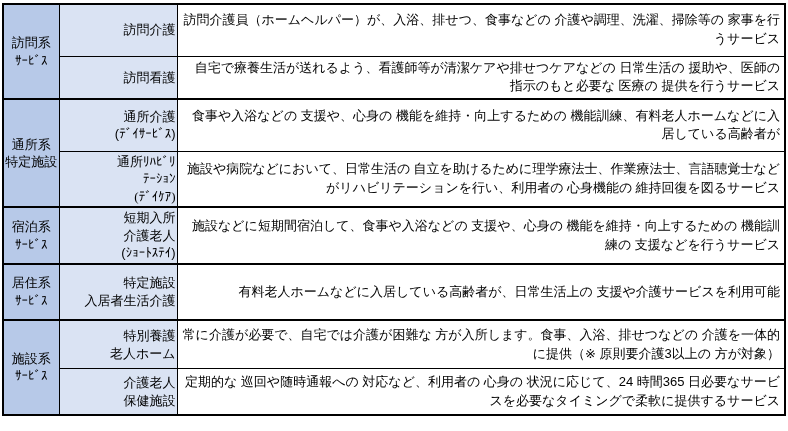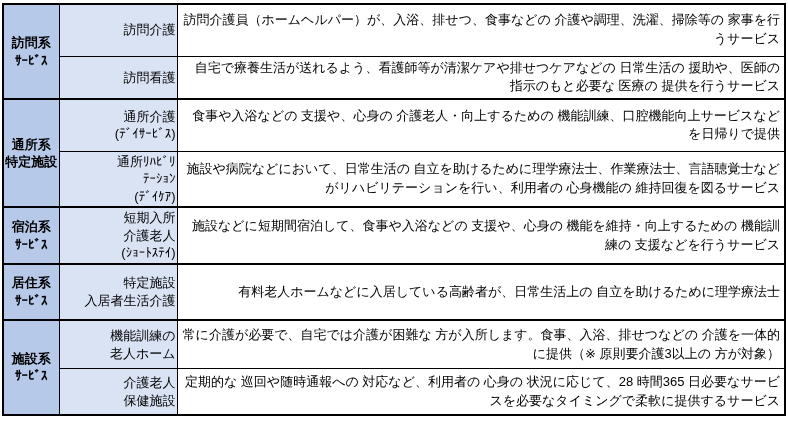--- a/index.html
+++ b/index.html
@@ -29,40 +29,39 @@
     color:#000;
     overflow:hidden;
   }
   tr.group-start td{border-top:2px solid var(--border);}
   td.cat{
     background:var(--cat-bg);
     text-align:center;
     vertical-align:middle;
     white-space:pre-line;
     line-height:1.35;
-    font-weight:bold;
   }
   td.svc{
     background:var(--svc-bg);
     text-align:right;
     vertical-align:middle;
     white-space:pre-line;
     line-height:1.35;
   }
   td.desc{
     background:var(--desc-bg);
     text-align:right;
     vertical-align:middle;
     padding:2px 4px 2px 3px;
     line-height:1.45;
   }
   tbody tr:nth-child(1){height:52px;}
   tbody tr:nth-child(2){height:38px;}
   tbody tr:nth-child(3){height:52px;}
-  tbody tr:nth-child(4){height:56px;}
+  tbody tr:nth-child(4){height:56px;font-family:Liberation Serif, serif;}
   tbody tr:nth-child(5){height:55px;border-radius:8px;}
   tbody tr:nth-child(6){height:56px;}
   tbody tr:nth-child(7){height:49px;}
   tbody tr:nth-child(8){height:46px;}
 </style>
 </head>
 <body>
 
 <table data-name="care-services-table">
   <colgroup>
@@ -79,49 +78,49 @@
       </tr>
       <tr data-name="table-row">
         <td class="svc" data-name="service-cell">訪問看護</td>
         <td class="desc" data-name="description-cell">自宅で療養生活が送れるよう、看護師等が清潔ケアや排せつケアなどの 日常生活の 援助や、医師の 指示のもと必要な 医療の 提供を行うサービス</td>
       </tr>
       <tr data-name="table-row" class="group-start">
         <td rowspan="2" class="cat" data-name="category-cell">通所系
 特定施設</td>
         <td class="svc" data-name="service-cell">通所介護
 (ﾃﾞｲｻｰﾋﾞｽ)</td>
-        <td class="desc" data-name="description-cell">食事や入浴などの 支援や、心身の 介護老人・向上するための 機能訓練、口腔機能向上サービスなどを日帰りで提供</td>
+        <td class="desc" data-name="description-cell">食事や入浴などの 支援や、心身の 機能を維持・向上するための 機能訓練、有料老人ホームなどに入居している高齢者が</td>
       </tr>
       <tr data-name="table-row">
         <td class="svc" data-name="service-cell">通所ﾘﾊﾋﾞﾘ
 ﾃｰｼｮﾝ
 (ﾃﾞｲｹｱ)</td>
         <td class="desc" data-name="description-cell">施設や病院などにおいて、日常生活の 自立を助けるために理学療法士、作業療法士、言語聴覚士などがリハビリテーションを行い、利用者の 心身機能の 維持回復を図るサービス</td>
       </tr>
       <tr data-name="table-row" class="group-start">
         <td rowspan="1" class="cat" data-name="category-cell">宿泊系
 ｻｰﾋﾞｽ</td>
         <td class="svc" data-name="service-cell">短期入所
 介護老人
 (ｼｮｰﾄｽﾃｲ)</td>
         <td class="desc" data-name="description-cell">施設などに短期間宿泊して、食事や入浴などの 支援や、心身の 機能を維持・向上するための 機能訓練の 支援などを行うサービス</td>
       </tr>
       <tr data-name="table-row" class="group-start">
         <td rowspan="1" class="cat" data-name="category-cell">居住系
 ｻｰﾋﾞｽ</td>
         <td class="svc" data-name="service-cell">特定施設
 入居者生活介護</td>
-        <td class="desc" data-name="description-cell">有料老人ホームなどに入居している高齢者が、日常生活上の 自立を助けるために理学療法士</td>
+        <td class="desc" data-name="description-cell">有料老人ホームなどに入居している高齢者が、日常生活上の 支援や介護サービスを利用可能</td>
       </tr>
       <tr data-name="table-row" class="group-start">
         <td rowspan="2" class="cat" data-name="category-cell">施設系
 ｻｰﾋﾞｽ</td>
-        <td class="svc" data-name="service-cell">機能訓練の
+        <td class="svc" data-name="service-cell">特別養護
 老人ホーム</td>
         <td class="desc" data-name="description-cell">常に介護が必要で、自宅では介護が困難な 方が入所します。食事、入浴、排せつなどの 介護を一体的に提供（※ 原則要介護3以上の 方が対象）</td>
       </tr>
       <tr data-name="table-row">
         <td class="svc" data-name="service-cell">介護老人
 保健施設</td>
-        <td class="desc" data-name="description-cell">定期的な 巡回や随時通報への 対応など、利用者の 心身の 状況に応じて、28 時間365 日必要なサービスを必要なタイミングで柔軟に提供するサービス</td>
+        <td class="desc" data-name="description-cell">定期的な 巡回や随時通報への 対応など、利用者の 心身の 状況に応じて、24 時間365 日必要なサービスを必要なタイミングで柔軟に提供するサービス</td>
       </tr>
     </tbody>
 </table>
 
 </body></html>

